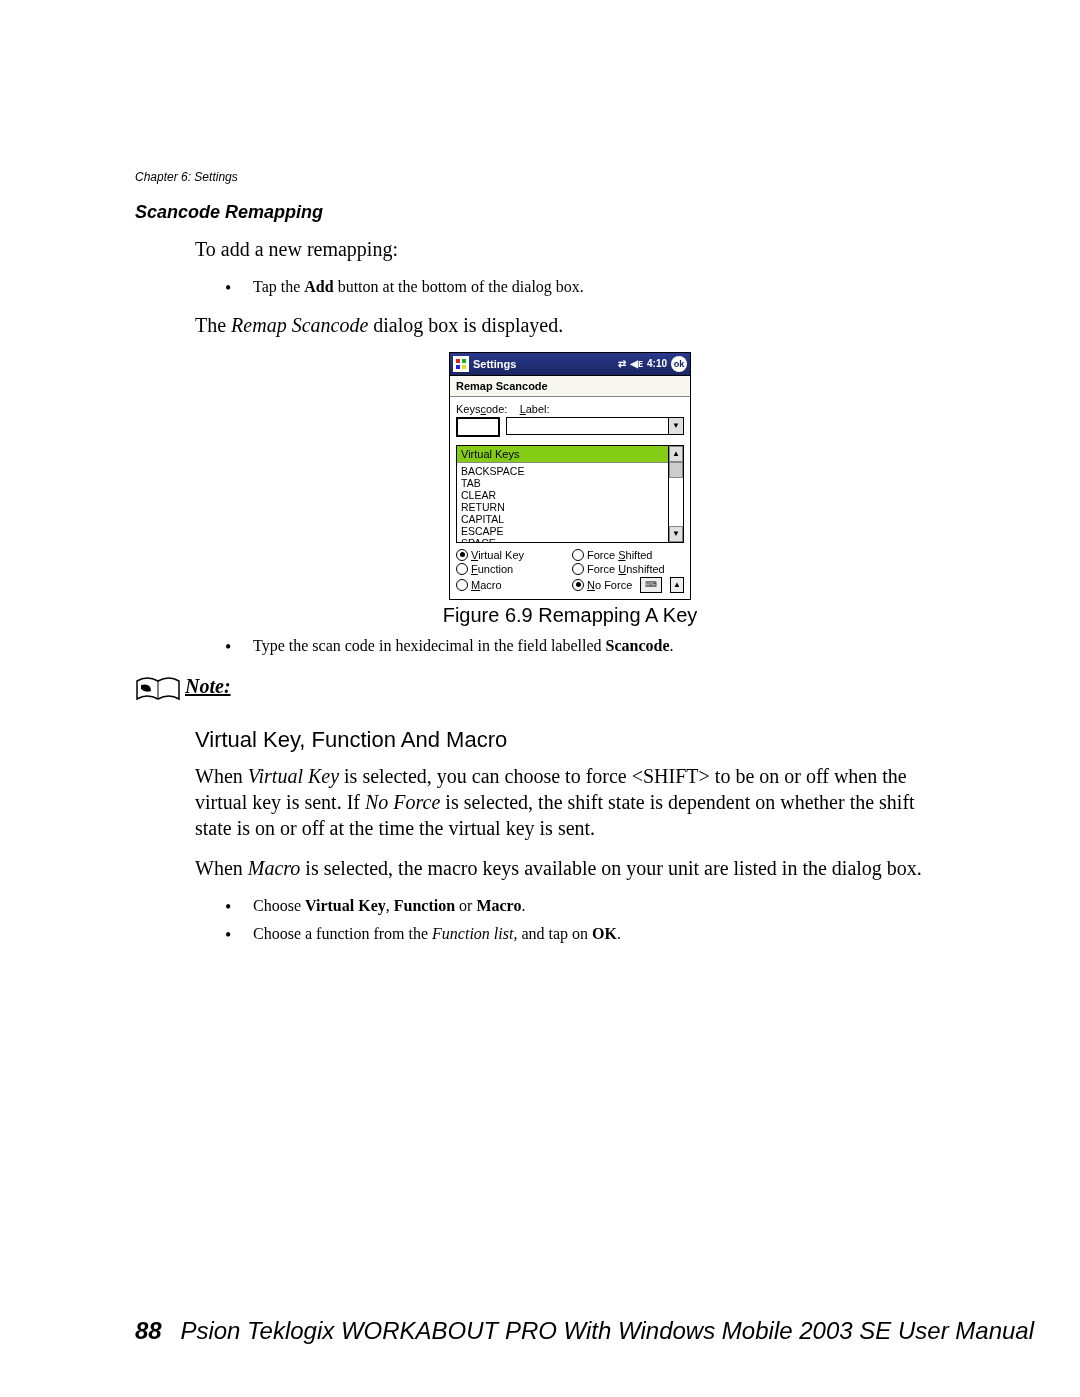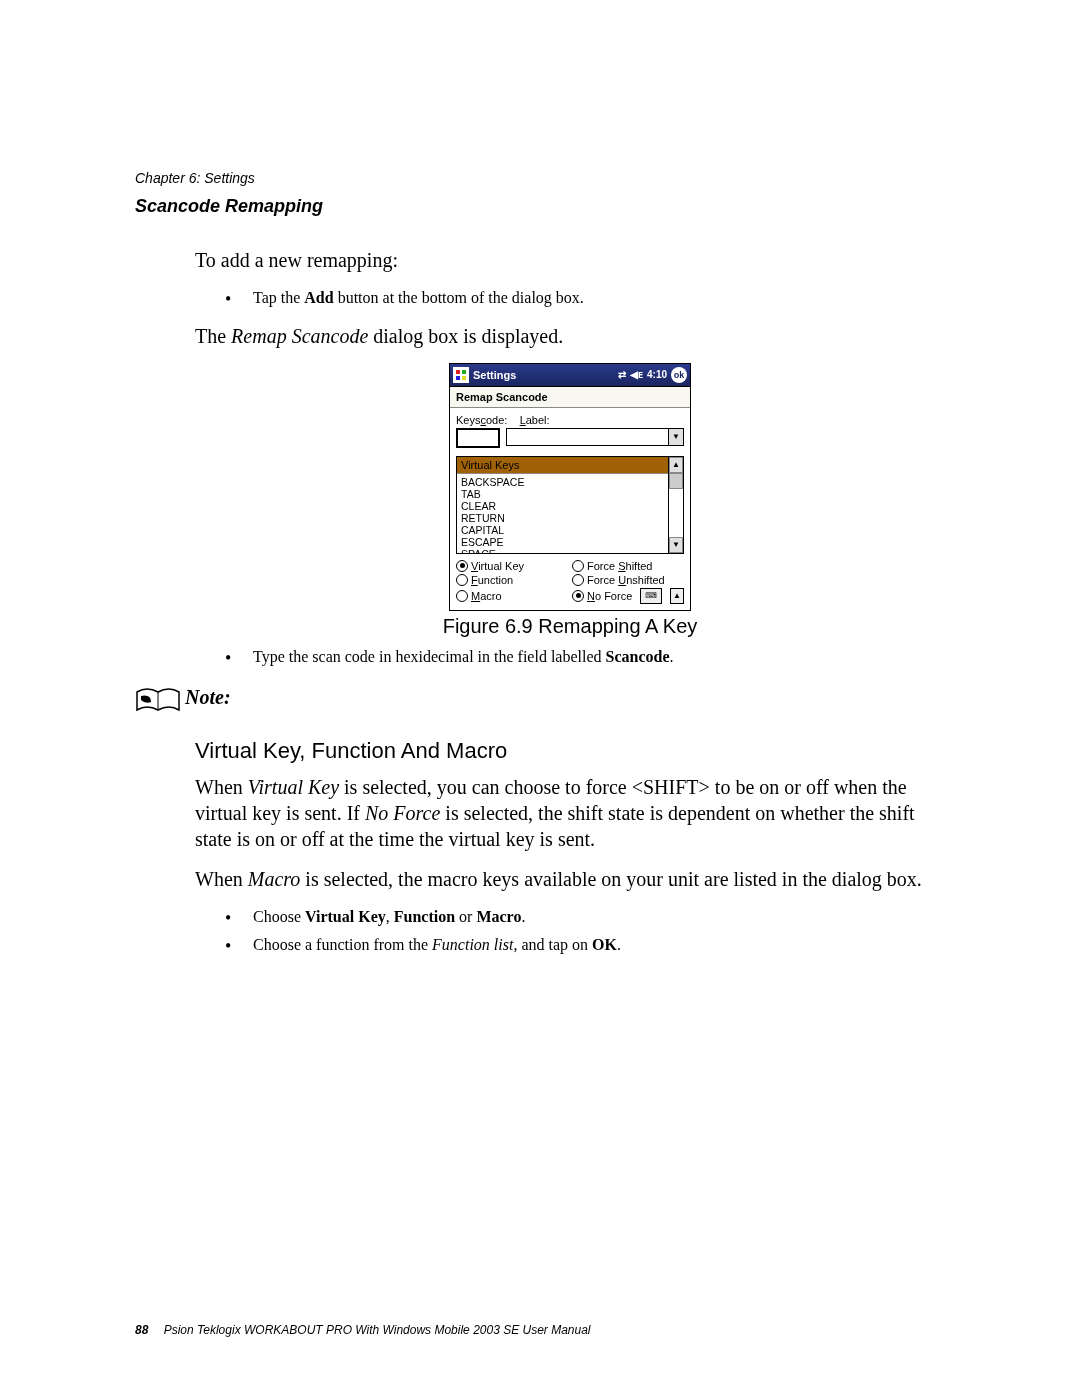--- a/index.html
+++ b/index.html
@@ -11,29 +11,29 @@
     width: 1080px;
   }
   .page {
     padding: 170px 135px 60px 135px;
     box-sizing: border-box;
     min-height: 1397px;
     position: relative;
   }
   .header-chapter {
     font-style: italic;
-    font-size: 14px;
-    margin-bottom: 10px;
+    font-size: 12px;
+    margin-bottom: 18px;
     font-family: Arial, Helvetica, sans-serif;
   }
   .header-section {
     font-style: italic;
     font-weight: bold;
     font-size: 18px;
-    margin-bottom: 30px;
+    margin-bottom: 13px;
     font-family: Arial, Helvetica, sans-serif;
   }
   .body-block {
     margin-left: 60px;
   }
   h3.heading {
     font-family: Arial, Helvetica, sans-serif;
     font-weight: normal;
     font-size: 26px;
     letter-spacing: -0.5px;
@@ -76,42 +76,43 @@
   .figure-caption {
     text-align: center;
     font-family: Arial, Helvetica, sans-serif;
     font-size: 20px;
     margin: 4px 0 8px 0;
     font-stretch: condensed;
   }
   .note-row {
     display: flex;
     margin: 19px 0 14px -60px;
+    text-decoration: underline;
   }
   .note-icon {
     flex: 0 0 50px;
     height: 32px;
   }
   .note-label {
     flex: 0 0 56px;
     font-style: italic;
     font-weight: bold;
     font-size: 20px;
   }
   .note-text {
     flex: 1;
     font-style: italic;
     font-size: 20px;
     line-height: 1.3;
   }
   .footer {
     position: absolute;
-    bottom: 60px;
+    bottom: 52px;
     left: 135px;
-    font-size: 12px;
+    font-size: 24px;
     font-family: Arial, Helvetica, sans-serif;
     font-style: italic;
   }
   .footer .page-num {
     font-weight: bold;
     font-style: italic;
     margin-right: 12px;
   }
 
   
@@ -172,21 +173,21 @@
     height:96px;
     position:relative;
     display:flex;
   }
   .listbox .lb-body{ flex:1; padding:2px 4px; overflow:hidden;}
   .listbox .lb-head{
     font-weight:normal;
     border-bottom:1px solid #888;
     margin:-2px -4px 2px -4px;
     padding:2px 4px;
-    background:#a16207;
+    background:#84cc16;
   }
   .listbox .lb-item{ line-height:1.15; font-size:10.5px; }
   .scrollbar{
     width:14px;
     display:flex; flex-direction:column;
     border-left:1px solid #000;
     background:#f0f0f0;
   }
   .sb-btn{ height:14px; border:1px solid #888; background:#e0e0e0; font-size:8px; display:flex; align-items:center; justify-content:center;}
   .sb-thumb{ flex:1; background:#fff; border-left:0; position:relative;}

